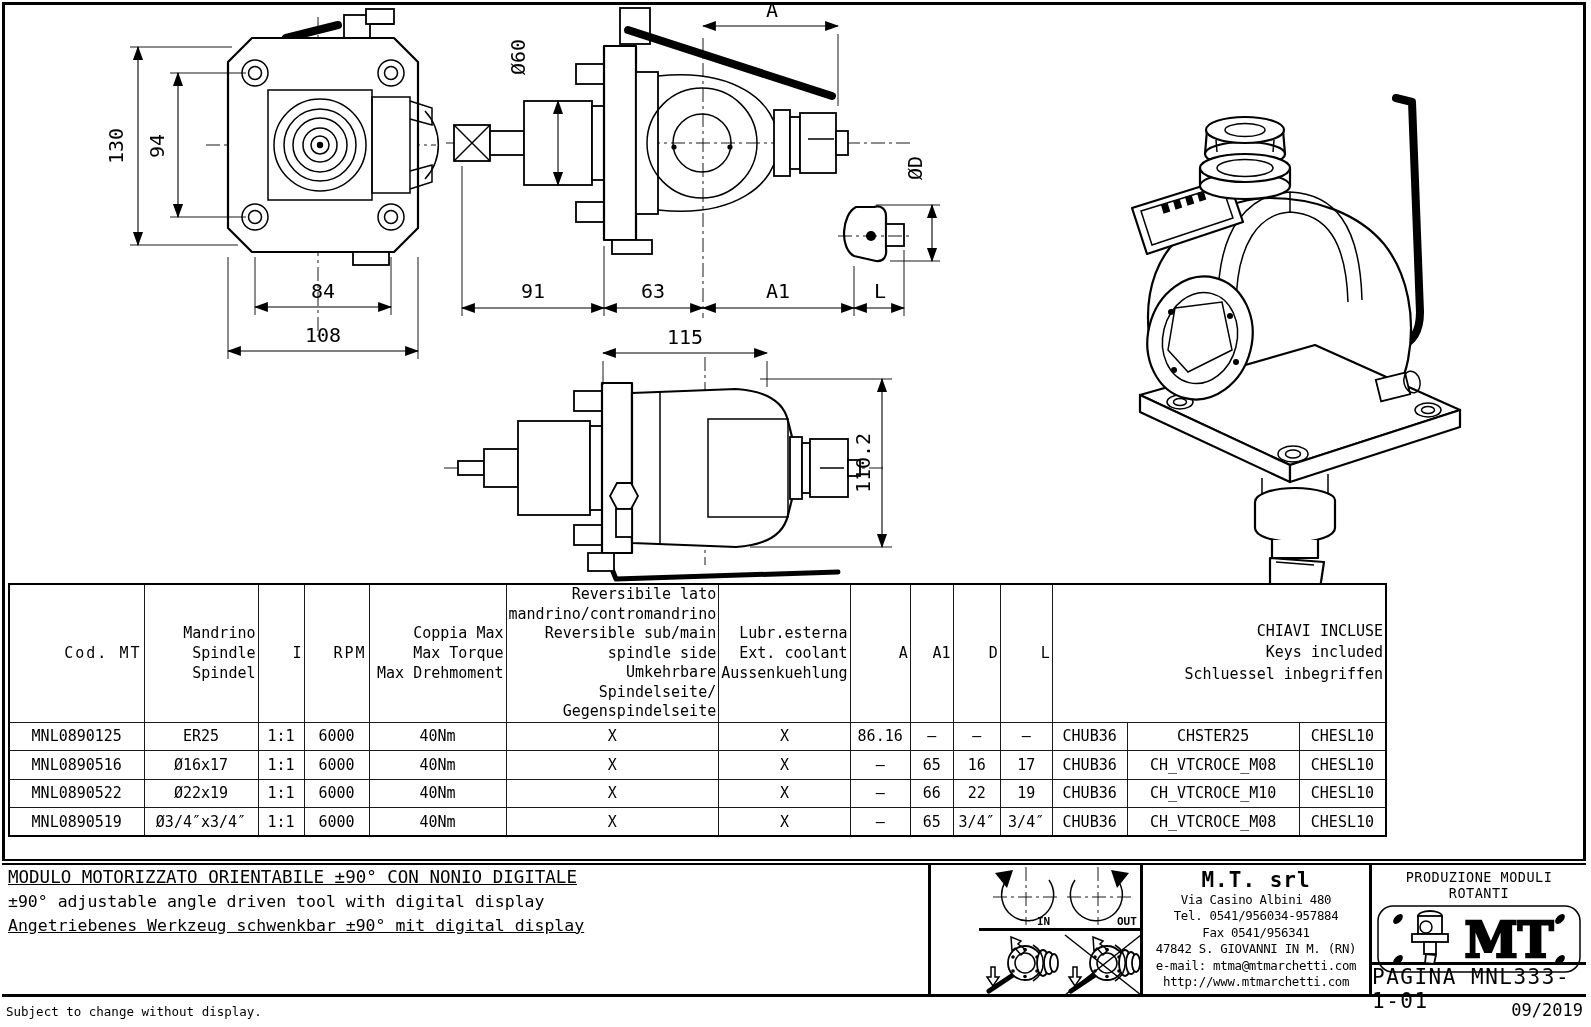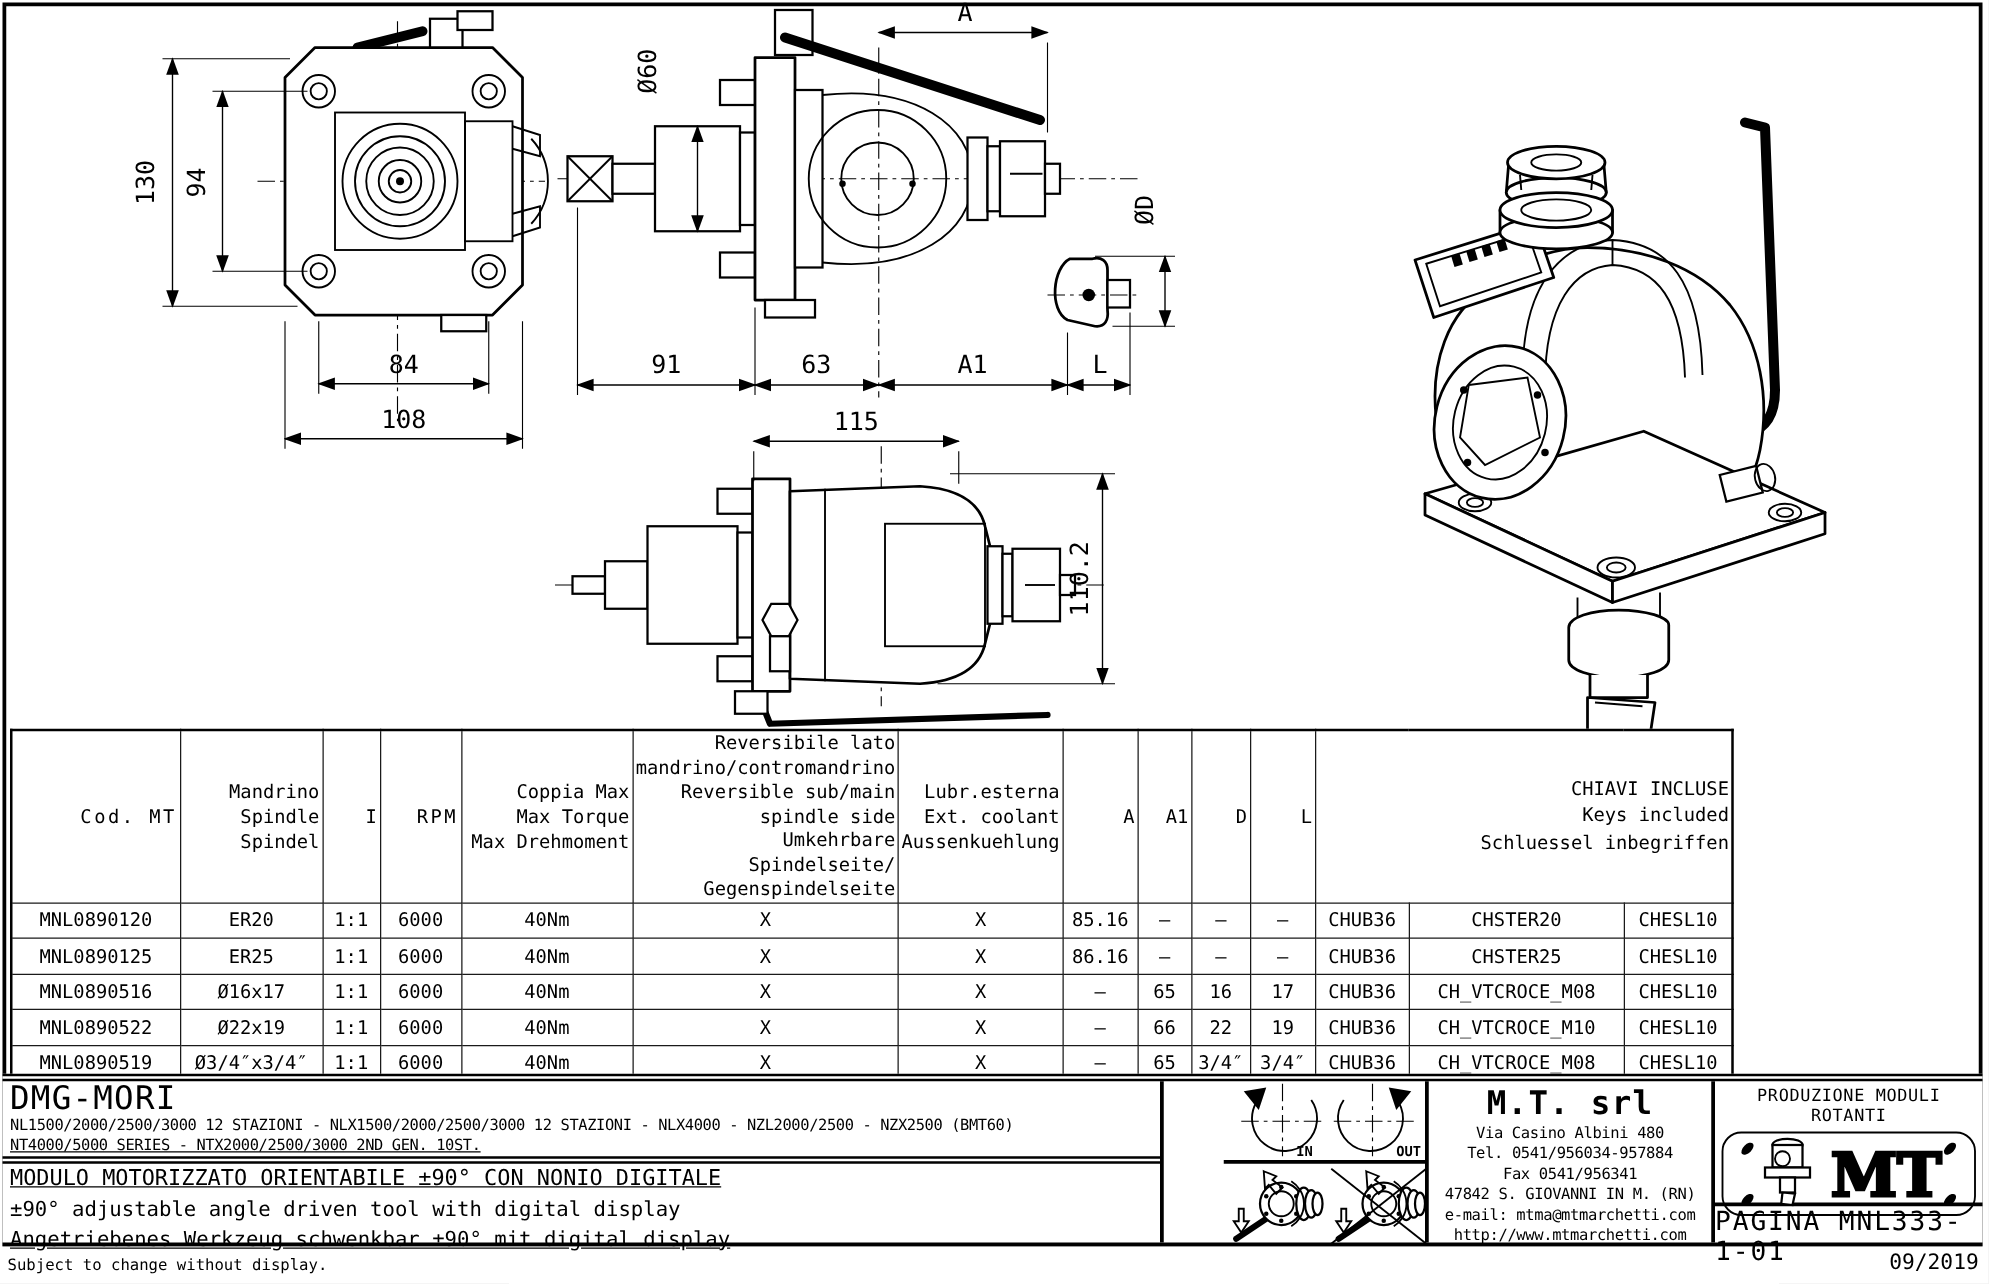--- a/index.html
+++ b/index.html
@@ -48,21 +48,21 @@
   .machines { font-size:12.3px; line-height:1.3; letter-spacing:-0.3px; }
   .f-left-bot { flex:1; padding:1px 6px 0 6px; }
   .desc-it { font-size:17.5px; line-height:1.35; text-decoration:underline; }
   .desc-en { font-size:16.5px; line-height:1.45; }
   .desc-de { font-size:16.5px; line-height:1.45; text-decoration:underline; }
   .u { text-decoration:underline; }
   .f-icons { width:166px; display:flex; flex-direction:column;margin-left:48px; }
   .f-icons-top { height:66px; border-bottom:3px solid #000; position:relative; }
   .f-icons-bot { flex:1; position:relative; }
   .f-company { width:231px; text-align:center; padding-top:3px; }
-  .co-name { font-size:26px; font-weight:bold; letter-spacing:1px; }
+  .co-name { font-size:21px; font-weight:bold; letter-spacing:1px; }
   .co-line { font-size:12.4px; line-height:1.32; letter-spacing:-0.3px; }
   .f-right { flex:1; border-right:none; display:flex; flex-direction:column; }
   .f-right-top { height:100px; border-bottom:3px solid #000; text-align:center; position:relative; }
   .brand-tagline { font-size:13.5px; letter-spacing:0.5px; margin-top:4px; }
   .f-right-bot { flex:1; display:flex; align-items:center; justify-content:flex-start;
                  font-size:21px; letter-spacing:1.5px; }
   .mtlogo-text { font-family:"DejaVu Serif",serif; font-weight:bold; font-size:48px;
                  fill:#000; stroke:#000; stroke-width:2.5; text-anchor:middle; }
   
   .note { position:absolute; left:6px; top:1004px; font-size:12.5px; }
@@ -344,36 +344,20 @@
 Aussenkuehlung</td>
       <td class="h-dim">A</td>
       <td class="h-dim">A1</td>
       <td class="h-dim">D</td>
       <td class="h-dim">L</td>
       <td class="h-keys pre" colspan="3">CHIAVI INCLUSE
 Keys included
 Schluessel inbegriffen</td>
     </tr>
     <tr class="row">
-      <td>MNL0890120</td>
-      <td>ER20</td>
-      <td>1:1</td>
-      <td>6000</td>
-      <td>40Nm</td>
-      <td>X</td>
-      <td>X</td>
-      <td>85.16</td>
-      <td>–</td>
-      <td>–</td>
-      <td>–</td>
-      <td>CHUB36</td>
-      <td>CHSTER20</td>
-      <td>CHESL10</td>
-    </tr>
-    <tr class="row">
       <td>MNL0890125</td>
       <td>ER25</td>
       <td>1:1</td>
       <td>6000</td>
       <td>40Nm</td>
       <td>X</td>
       <td>X</td>
       <td>86.16</td>
       <td>–</td>
       <td>–</td>
@@ -429,25 +413,20 @@
       <td>CHUB36</td>
       <td>CH_VTCROCE_M08</td>
       <td>CHESL10</td>
     </tr>
   </tbody>
     </table>
 
   <div class="footer">
 
     <div class="f-cell f-left">
-      <div class="f-left-top">
-        <div class="dmg-title">DMG-MORI</div>
-        <div class="machines">NL1500/2000/2500/3000 12 STAZIONI - NLX1500/2000/2500/3000 12 STAZIONI - NLX4000 - NZL2000/2500 - NZX2500 (BMT60)</div>
-        <div class="machines u">NT4000/5000 SERIES - NTX2000/2500/3000 2ND GEN. 10ST.</div>
-      </div>
       <div class="f-left-bot">
         <div class="desc-it">MODULO MOTORIZZATO ORIENTABILE ±90° CON NONIO DIGITALE</div>
         <div class="desc-en">±90° adjustable angle driven tool with digital display</div>
         <div class="desc-de">Angetriebenes Werkzeug schwenkbar ±90° mit digital display</div>
       </div>
     </div>
 
     <div class="f-cell f-icons">
       <div class="f-icons-top">
         <svg style="left:2px; top:0;" width="162" height="64" viewBox="0 0 162 64">

